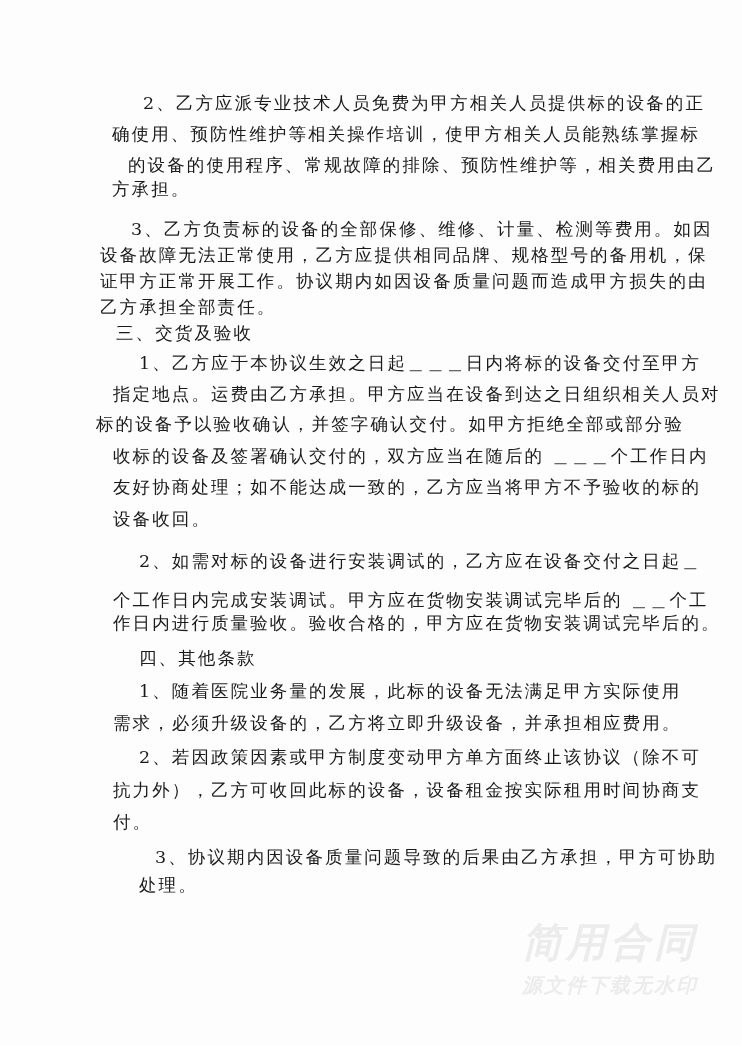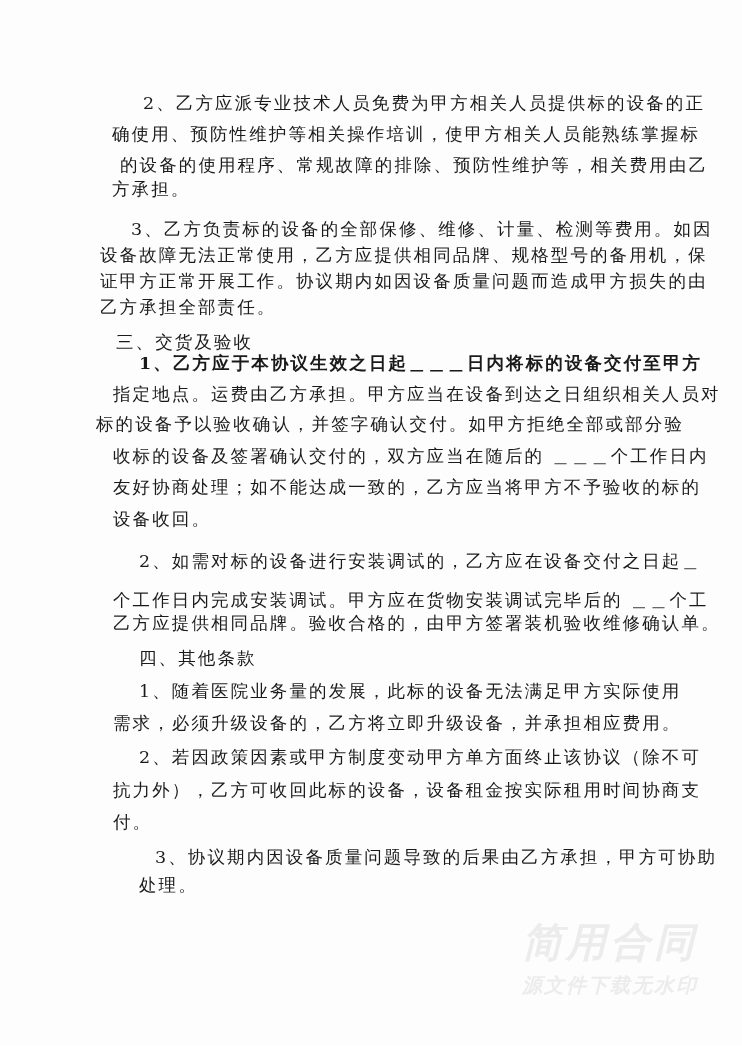--- a/index.html
+++ b/index.html
@@ -12,36 +12,36 @@
     .wm-title { font-size: 40px; letter-spacing: 4px; line-height: 48px; }
     .wm-sub { font-size: 20px; letter-spacing: 2px; line-height: 26px; margin-top: 6px; }
   </style>
 </head>
 <body>
 
 <div class="page">
   <div id="lines">
       <div class="line" style="left: 143px; top: 92px;">2、乙方应派专业技术人员免费为甲方相关人员提供标的设备的正</div>
       <div class="line" style="left: 112px; top: 123px;">确使用、预防性维护等相关操作培训，使甲方相关人员能熟练掌握标</div>
-      <div class="line" style="left: 120px; top: 154px;">的设备的使用程序、常规故障的排除、预防性维护等，相关费用由乙</div>
+      <div class="line" style="left: 128px; top: 154px;">的设备的使用程序、常规故障的排除、预防性维护等，相关费用由乙</div>
       <div class="line" style="left: 112px; top: 178px;">方承担。</div>
       <div class="line" style="left: 131px; top: 218px;">3、乙方负责标的设备的全部保修、维修、计量、检测等费用。如因</div>
       <div class="line" style="left: 100px; top: 244px;">设备故障无法正常使用，乙方应提供相同品牌、规格型号的备用机，保</div>
       <div class="line" style="left: 100px; top: 270px;">证甲方正常开展工作。协议期内如因设备质量问题而造成甲方损失的由</div>
       <div class="line" style="left: 100px; top: 296px;">乙方承担全部责任。</div>
-      <div class="line" style="left: 116px; top: 322px; margin-top: 9px;">三、交货及验收</div>
-      <div class="line" style="left: 139px; top: 352px; font-weight: bold;">1、乙方应于本协议生效之日起＿＿＿日内将标的设备交付至甲方</div>
+      <div class="line" style="left: 116px; top: 322px;">三、交货及验收</div>
+      <div class="line" style="left: 139px; top: 352px;">1、乙方应于本协议生效之日起＿＿＿日内将标的设备交付至甲方</div>
       <div class="line" style="left: 113px; top: 383px;">指定地点。运费由乙方承担。甲方应当在设备到达之日组织相关人员对</div>
       <div class="line" style="left: 96px; top: 414px; font-family: Liberation Mono, monospace;">标的设备予以验收确认，并签字确认交付。如甲方拒绝全部或部分验</div>
       <div class="line" style="left: 113px; top: 445px;">收标的设备及签署确认交付的，双方应当在随后的 ＿＿＿个工作日内</div>
       <div class="line" style="left: 113px; top: 476px;">友好协商处理；如不能达成一致的，乙方应当将甲方不予验收的标的</div>
       <div class="line" style="left: 113px; top: 508px;">设备收回。</div>
       <div class="line" style="left: 139px; top: 550px;">2、如需对标的设备进行安装调试的，乙方应在设备交付之日起＿</div>
       <div class="line" style="left: 113px; top: 581px; margin-top: 8px;">个工作日内完成安装调试。甲方应在货物安装调试完毕后的 ＿＿个工</div>
-      <div class="line" style="left: 113px; top: 612px;">乙方应提供相同品牌。验收合格的，由甲方签署装机验收维修确认单。</div>
+      <div class="line" style="left: 113px; top: 612px;">作日内进行质量验收。验收合格的，甲方应在货物安装调试完毕后的。</div>
       <div class="line" style="left: 139px; top: 647px;">四、其他条款</div>
       <div class="line" style="left: 139px; top: 680px;">1、随着医院业务量的发展，此标的设备无法满足甲方实际使用</div>
       <div class="line" style="left: 113px; top: 712px;">需求，必须升级设备的，乙方将立即升级设备，并承担相应费用。</div>
       <div class="line" style="left: 139px; top: 746px;">2、若因政策因素或甲方制度变动甲方单方面终止该协议（除不可</div>
       <div class="line" style="left: 113px; top: 779px;">抗力外），乙方可收回此标的设备，设备租金按实际租用时间协商支</div>
       <div class="line" style="left: 113px; top: 811px;">付。</div>
       <div class="line" style="left: 139px; top: 846px; margin-left: 16px;">3、协议期内因设备质量问题导致的后果由乙方承担，甲方可协助</div>
       <div class="line" style="left: 139px; top: 874px;">处理。</div>
     </div>
   <div class="wm">

